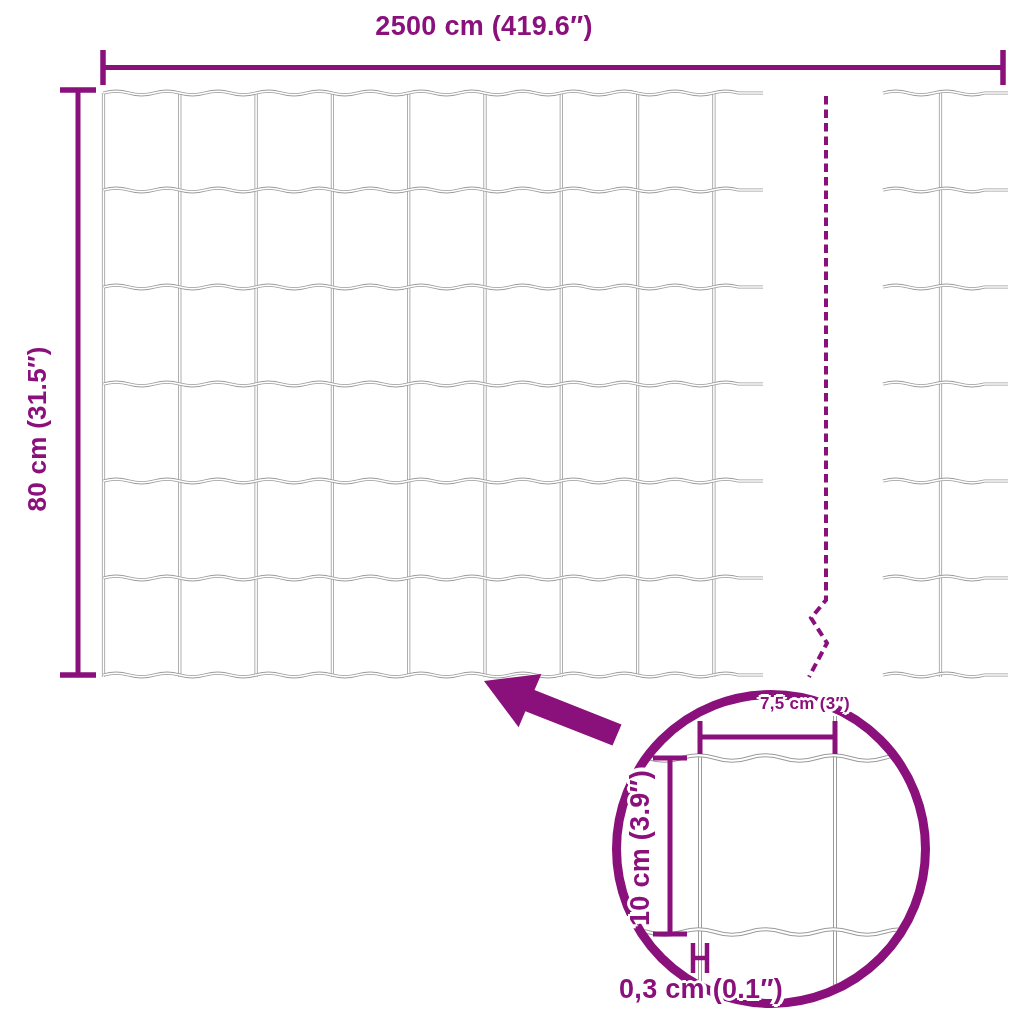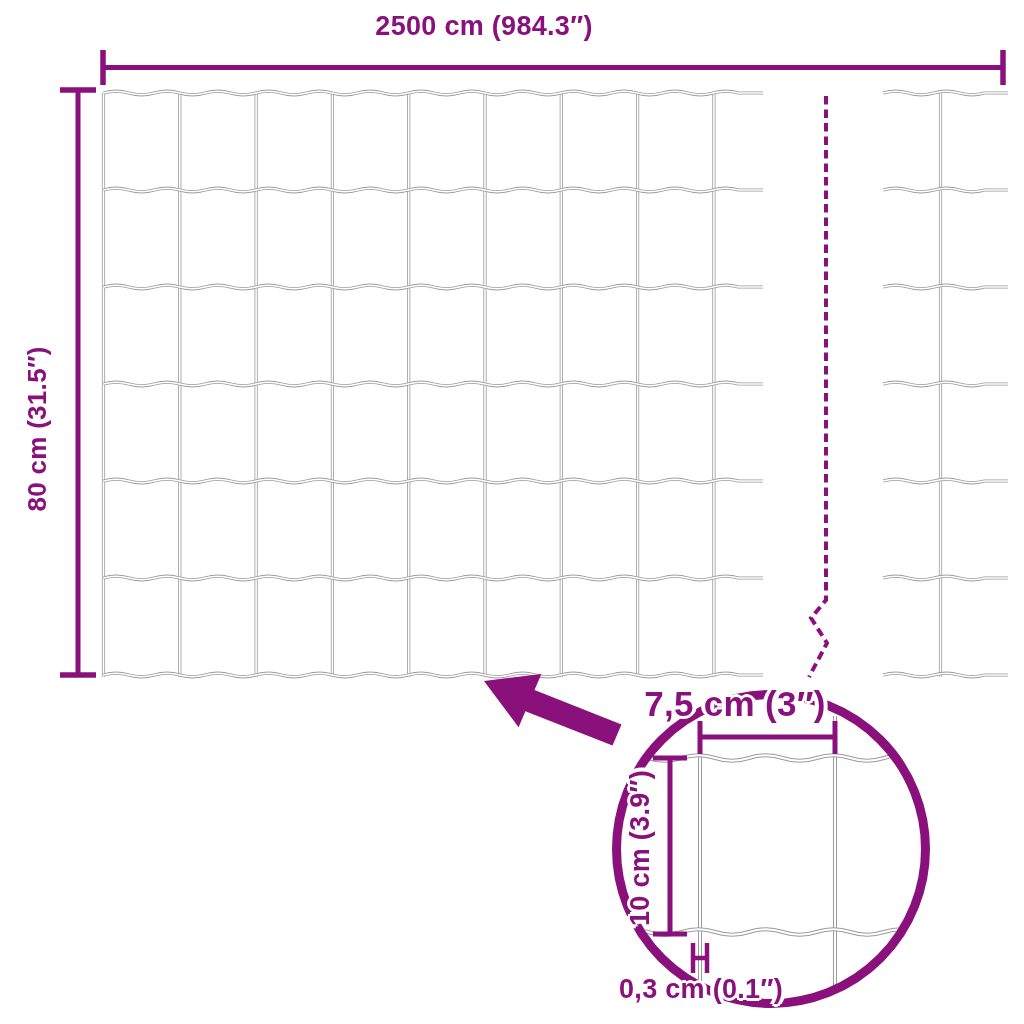--- a/index.html
+++ b/index.html
@@ -14,21 +14,21 @@
   }
   .label.rot{transform:translate(-50%,-50%) rotate(-90deg);}
   .halo{
     text-shadow:
       3px 0 0 #fff,-3px 0 0 #fff,0 3px 0 #fff,0 -3px 0 #fff,
       2px 2px 0 #fff,-2px 2px 0 #fff,2px -2px 0 #fff,-2px -2px 0 #fff,
       4px 0 0 #fff,-4px 0 0 #fff;
   }
   .lbl-total-width{left:484px;top:26px;font-size:27px;}
   .lbl-total-height{left:37px;top:429px;font-size:26px;}
-  .lbl-detail-width{left:735px;top:704px;font-size:35px;}
+  .lbl-detail-width{left:805px;top:704px;font-size:17px;}
   .lbl-detail-height{left:640px;top:848px;font-size:27px;}
   .lbl-thickness{left:701px;top:989px;font-size:27px;}
 </style>
 </head>
 <body>
 
 <div class="stage">
 
   <svg id="diagram-svg" width="1024" height="1024" viewBox="0 0 1024 1024">
       <g>
@@ -125,21 +125,21 @@
         <path d="M 653 758 L 687 758" fill="none" stroke="#8A107B" stroke-width="5" stroke-linecap="butt"></path>
         <path d="M 653 934 L 687 934" fill="none" stroke="#8A107B" stroke-width="5" stroke-linecap="butt"></path>
       </g>
       <g>
         <path d="M 693 943 L 693 973" fill="none" stroke="#8A107B" stroke-width="4.5" stroke-linecap="butt"></path>
         <path d="M 707 943 L 707 973" fill="none" stroke="#8A107B" stroke-width="4.5" stroke-linecap="butt"></path>
         <path d="M 693 958 L 707 958" fill="none" stroke="#8A107B" stroke-width="4.5" stroke-linecap="butt"></path>
       </g>
     </svg>
 
-  <div class="label lbl-total-width">2500 cm (984.3″)</div>
+  <div class="label lbl-total-width">2500 cm (419.6″)</div>
 
   <div class="label rot lbl-total-height">80 cm (31.5″)</div>
 
   <div class="label halo lbl-detail-width">7,5 cm (3″)</div>
 
   <div class="label rot halo lbl-detail-height">10 cm (3.9″)</div>
 
   <div class="label halo lbl-thickness">0,3 cm (0.1″)</div>
 </div>
 

